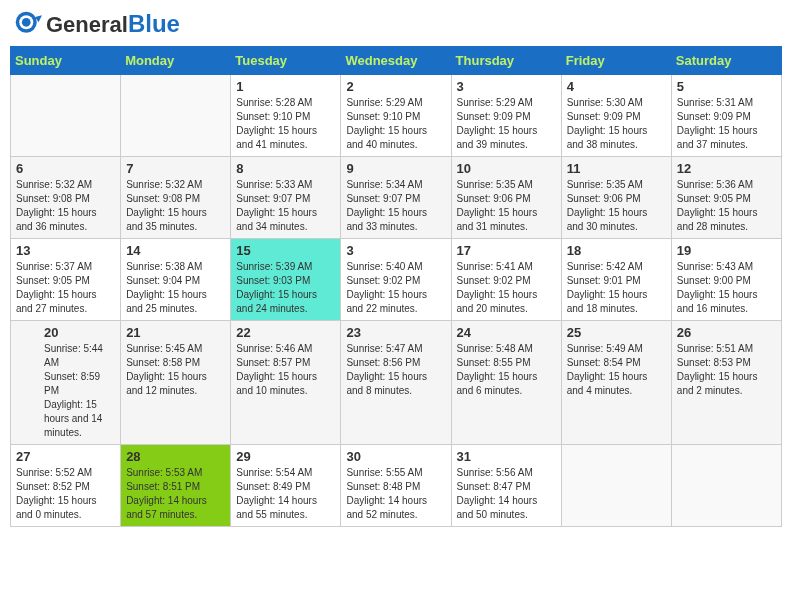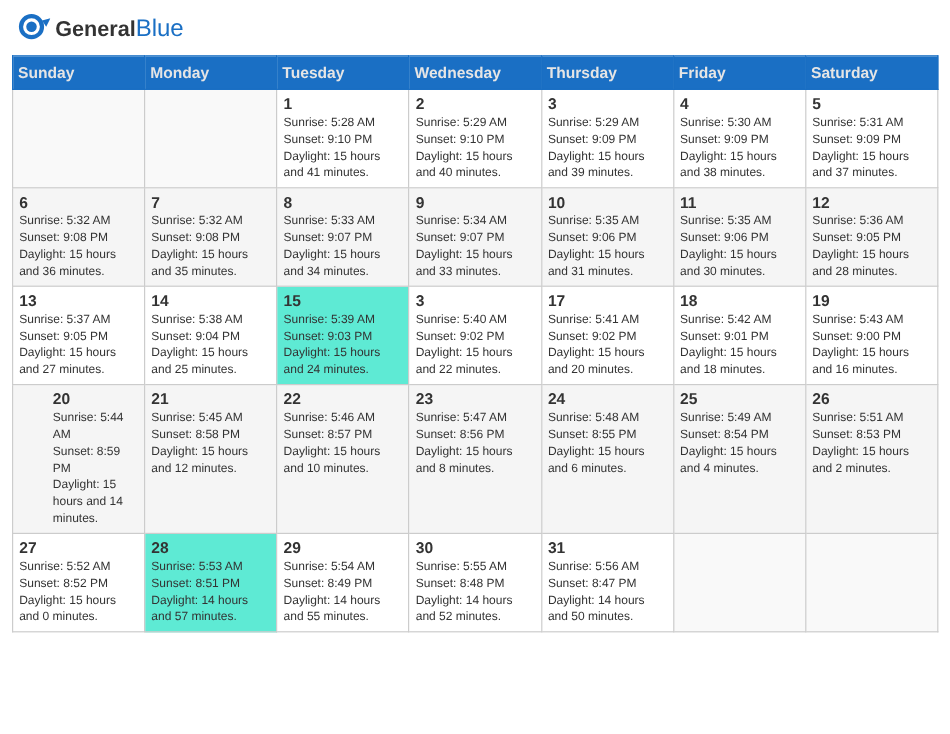--- a/index.html
+++ b/index.html
@@ -39,21 +39,21 @@
       color: #333;
       font-weight: bold;
     }
     .calendar {
       width: 100%;
       border-collapse: collapse;
       border: 1px solid #ccc;
     }
     .calendar th {
       background: #1a6fc4;
-      color: #e5e5e5;
+      color: #bef264;
       font-size: 13px;
       padding: 6px 4px;
       text-align: left;
       border: 1px solid #1a6fc4;
       font-weight: bold;
     }
     .calendar td {
       vertical-align: top;
       border: 1px solid #ccc;
       padding: 4px 5px;
@@ -89,21 +89,21 @@
 
 <div class="header">
   <div class="logo">
     <svg class="logo-icon" viewBox="0 0 32 32">
       <circle cx="14" cy="14" r="12" fill="#1a6fc4"></circle>
       <circle cx="14" cy="14" r="8" fill="white"></circle>
       <circle cx="14" cy="14" r="5" fill="#1a6fc4"></circle>
       <polygon points="24,8 32,6 28,14" fill="#1a6fc4"></polygon>
     </svg>
     <div>
-      <span style="font-size:18px;font-weight:bold;color:#333;">General</span><span style="font-size:20px;font-weight:normal;color:#1a6fc4;">Blue</span>
+      <span style="font-size:22px;font-weight:bold;color:#333;">General</span><span style="font-size:24px;font-weight:bold;color:#1a6fc4;">Blue</span>
     </div>
   </div>
   <div class="title-block">
     <div class="main-title"></div>
     <div class="subtitle"></div>
   </div>
 </div>
 
 <table class="calendar">
   <thead>
@@ -230,21 +230,21 @@
         <td style="background: rgb(245, 245, 245);">
           <div class="day-number">26</div>
           <div class="day-detail">Sunrise: 5:51 AM<br>Sunset: 8:53 PM<br>Daylight: 15 hours and 2 minutes.</div>
         </td>
       </tr>
       <tr>
         <td style="background: rgb(255, 255, 255);">
           <div class="day-number">27</div>
           <div class="day-detail">Sunrise: 5:52 AM<br>Sunset: 8:52 PM<br>Daylight: 15 hours and 0 minutes.</div>
         </td>
-        <td style="background: #5eead4;">
+        <td style="background: #84cc16;">
           <div class="day-number">28</div>
           <div class="day-detail">Sunrise: 5:53 AM<br>Sunset: 8:51 PM<br>Daylight: 14 hours and 57 minutes.</div>
         </td>
         <td style="background: rgb(255, 255, 255); margin-top: 16px;">
           <div class="day-number">29</div>
           <div class="day-detail">Sunrise: 5:54 AM<br>Sunset: 8:49 PM<br>Daylight: 14 hours and 55 minutes.</div>
         </td>
         <td style="background: rgb(255, 255, 255);">
           <div class="day-number">30</div>
           <div class="day-detail">Sunrise: 5:55 AM<br>Sunset: 8:48 PM<br>Daylight: 14 hours and 52 minutes.</div>

